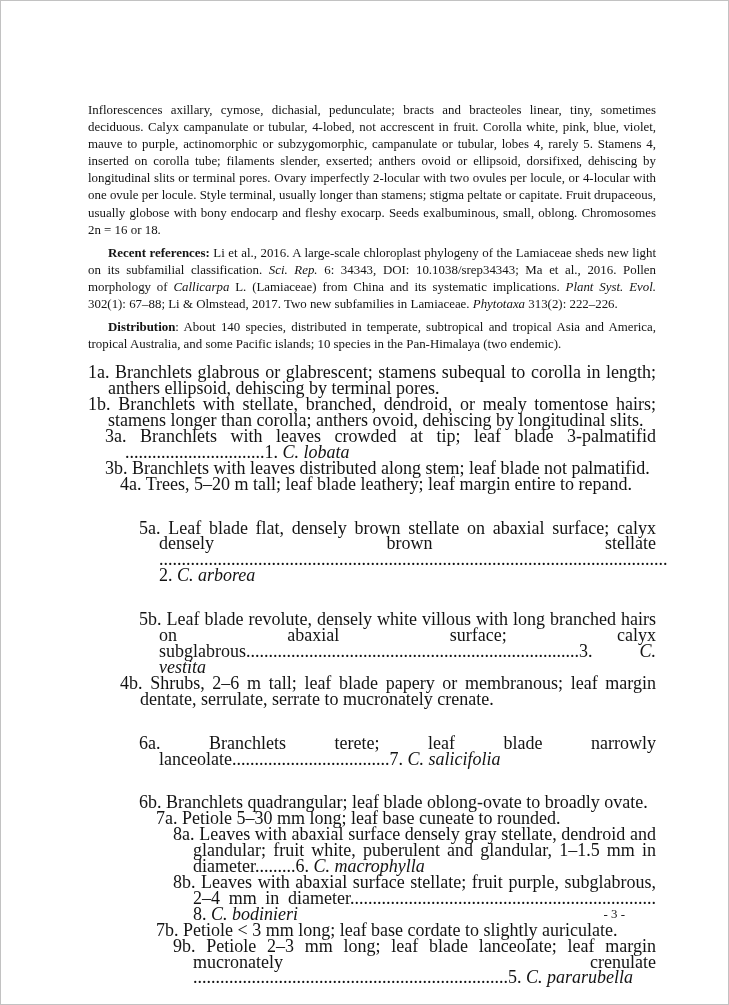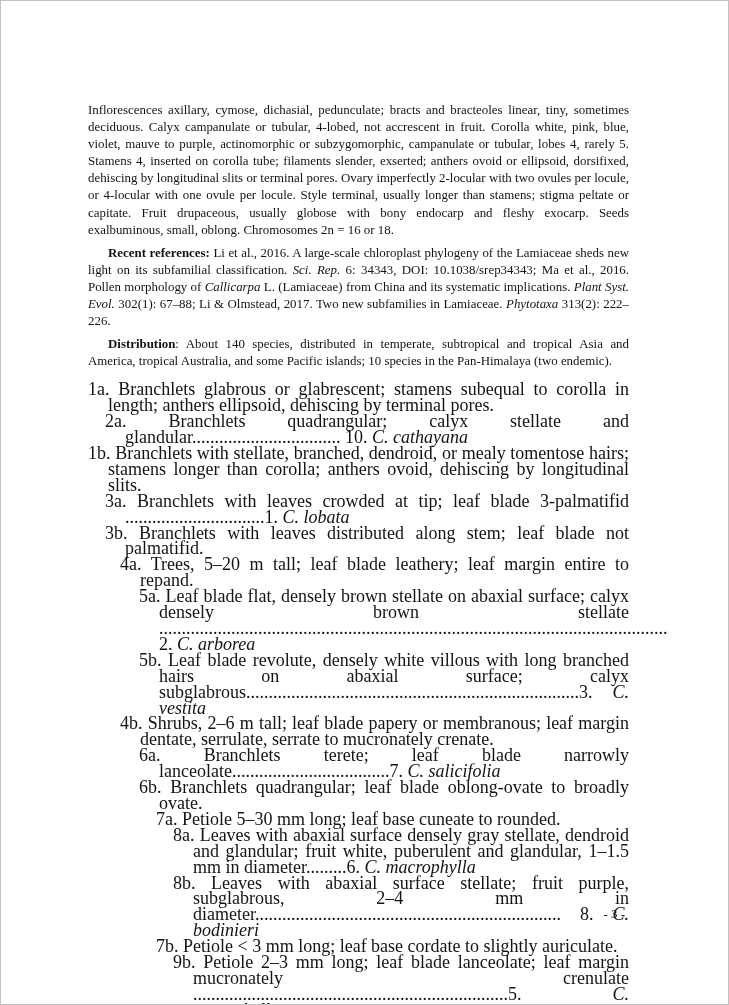--- a/index.html
+++ b/index.html
@@ -3,21 +3,21 @@
 <meta charset="utf-8">
 <style>
   html, body { margin: 0; padding: 0; background: #ffffff; }
   * { box-sizing: border-box; }
   .page {
     position: relative;
     width: 729px;
     height: 1005px;
     background: #ffffff;
     border: 1px solid #c2c2c2;
-    padding: 101px 99px 0 87px;
+    padding: 101px 72px 0 87px;
     font-family: "Liberation Serif", "DejaVu Serif", serif;
     font-size: 12.9px;
     color: #131313;
     overflow: hidden;
   }
   .para { margin: 0; text-align: justify; line-height: 17.1px; }
   .para + .para { margin-top: 6px; }
   .indent { text-indent: 20px; }
   b { font-weight: bold; margin-top: 44px; }
   i { font-style: italic; }
@@ -25,21 +25,21 @@
   .ki {
     margin: 0;
     text-align: justify;
     line-height: 15.9px;
     padding-left: 20px;
     text-indent: -20px;
   }
   .lv0 { margin-left: 0; }
   .lv1 { margin-left: 17px; }
   .lv2 { margin-left: 32px; }
-  .lv3 { margin-left: 51px; }
+  .lv3 { margin-left: 51px; margin-top: 28px; }
   .lv4 { margin-left: 68px; }
   .lv5 { margin-left: 85px; }
   .leader { word-break: break-all; }
   .footer {
     position: absolute;
     top: 905px;
     left: 87px;
     right: 103px;
     text-align: right;
     line-height: 17px;
@@ -53,21 +53,20 @@
   <p class="para"><span>Inflorescences axillary, cymose, dichasial, pedunculate; bracts and bracteoles linear, tiny, sometimes deciduous. Calyx campanulate or tubular, 4-lobed, not accrescent in fruit. Corolla white, pink, blue, violet, mauve to purple, actinomorphic or subzygomorphic, campanulate or tubular, lobes 4, rarely 5. Stamens 4, inserted on corolla tube; filaments slender, exserted; anthers ovoid or ellipsoid, dorsifixed, dehiscing by longitudinal slits or terminal pores. Ovary imperfectly 2-locular with two ovules per locule, or 4-locular with one ovule per locule. Style terminal, usually longer than stamens; stigma peltate or capitate. Fruit drupaceous, usually globose with bony endocarp and fleshy exocarp. Seeds exalbuminous, small, oblong. Chromosomes 2n = 16 or 18.</span></p>
 
   <p class="para indent"><b>Recent references:</b><span> Li et al., 2016. A large-scale chloroplast phylogeny of the Lamiaceae sheds new light on its subfamilial classification. </span><i>Sci. Rep.</i><span> 6: 34343, DOI: 10.1038/srep34343; Ma et al., 2016. Pollen morphology of </span><i>Callicarpa</i><span> L. (Lamiaceae) from China and its systematic implications. </span><i>Plant Syst. Evol.</i><span> 302(1): 67–88; Li &amp; Olmstead, 2017. Two new subfamilies in Lamiaceae. </span><i>Phytotaxa</i><span> 313(2): 222–226.</span></p>
 
   <p class="para indent"><b>Distribution</b><span>: About 140 species, distributed in temperate, subtropical and tropical Asia and America, tropical Australia, and some Pacific islands; 10 species in the Pan-Himalaya (two endemic).</span></p>
 
   <div class="key">
 
     <p class="ki lv0"><span>1a.</span><span> Branchlets glabrous or glabrescent; stamens subequal to corolla in length; anthers ellipsoid, dehiscing by terminal pores.</span></p>
 
-    <p class="ki lv1"><span>2a.</span><span> Branchlets quadrangular; calyx stellate and glandular</span><span class="leader">.................................</span><span> 10. </span><i>C. cathayana</i></p>
 
 
     <p class="ki lv0"><span>1b.</span><span> Branchlets with stellate, branched, dendroid, or mealy tomentose hairs; stamens longer than corolla; anthers ovoid, dehiscing by longitudinal slits.</span></p>
 
     <p class="ki lv1"><span>3a.</span><span> Branchlets with leaves crowded at tip; leaf blade 3-palmatifid </span><span class="leader">...............................</span><span>1. </span><i>C. lobata</i></p>
 
     <p class="ki lv1"><span>3b.</span><span> Branchlets with leaves distributed along stem; leaf blade not palmatifid.</span></p>
 
     <p class="ki lv2"><span>4a.</span><span> Trees, 5–20 m tall; leaf blade leathery; leaf margin entire to repand.</span></p>
 

